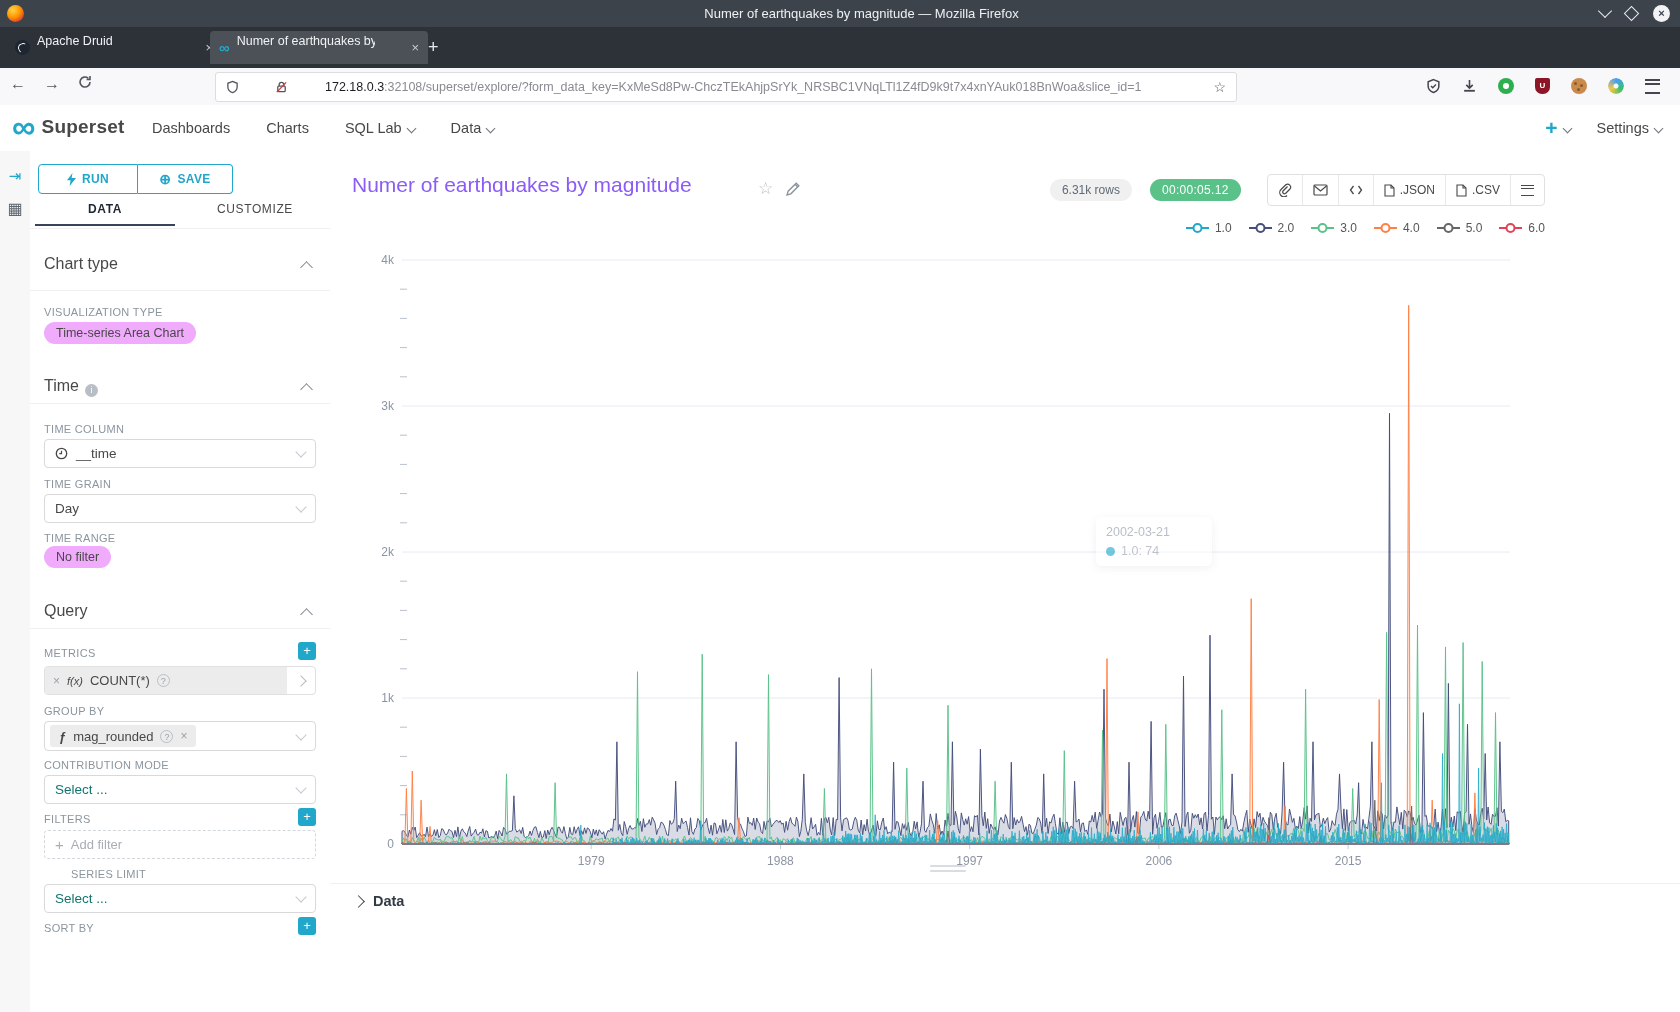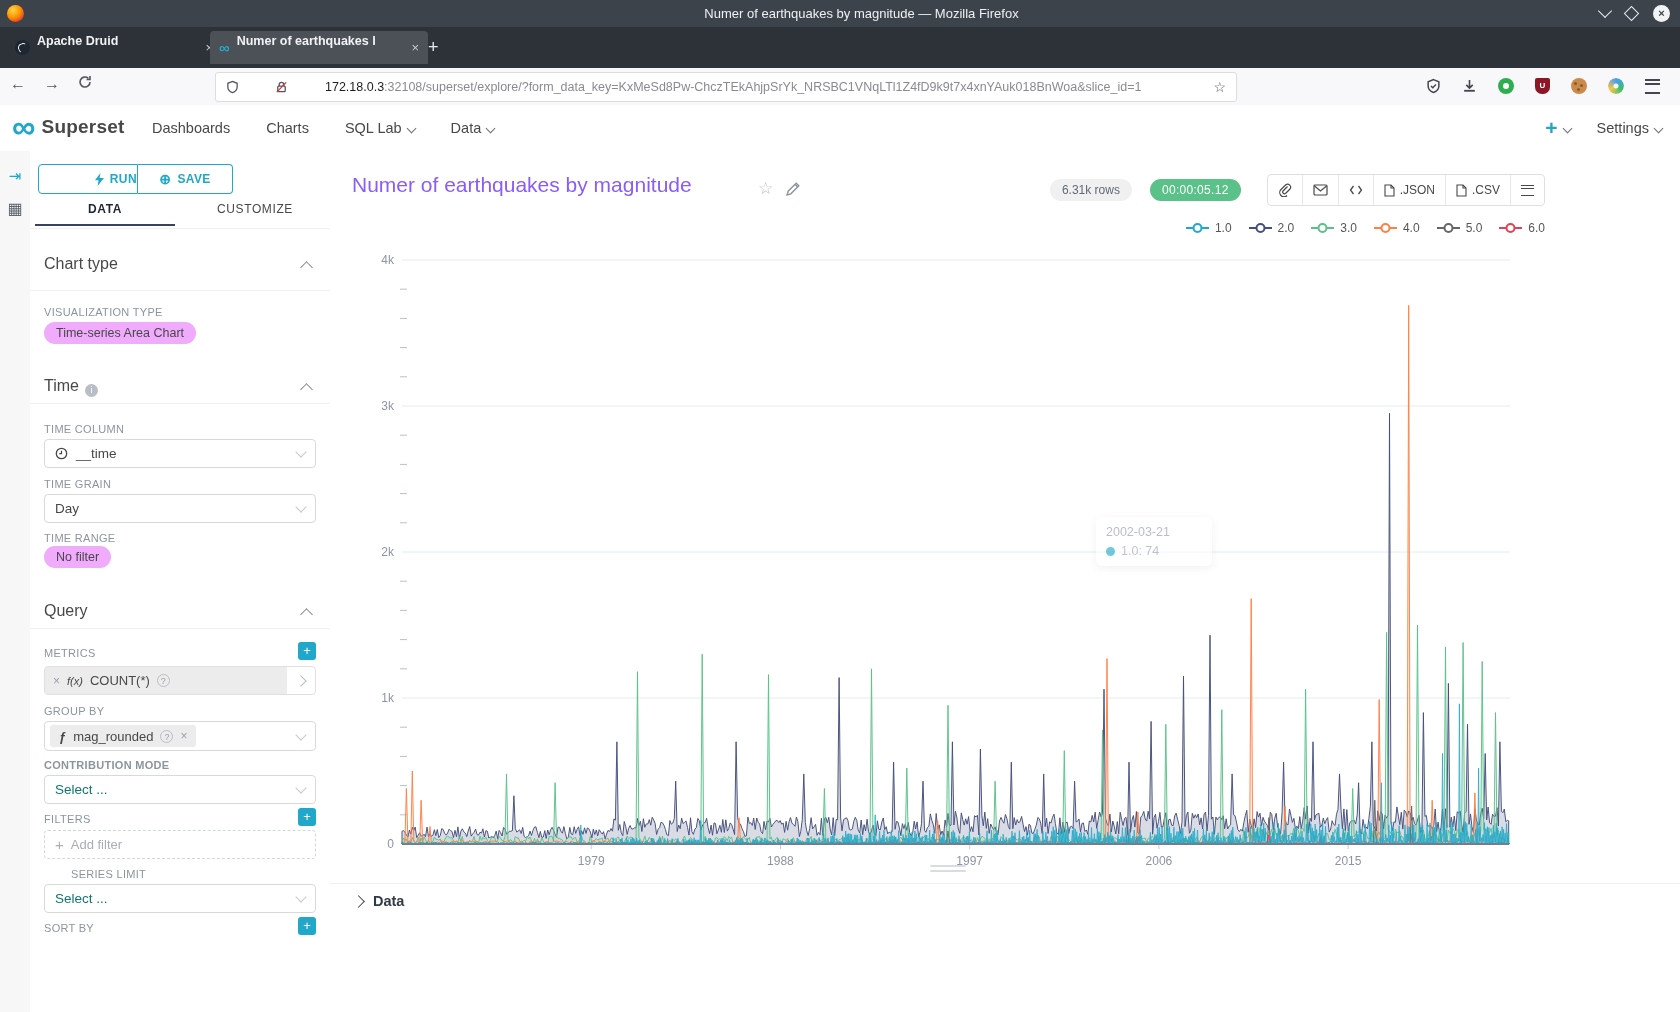--- a/index.html
+++ b/index.html
@@ -9,21 +9,21 @@
   .titlebar{position:absolute;left:0;top:0;width:100%;height:27px;background:#3d434b;color:#f2f4f6;}
   .titlebar .wtitle{position:absolute;left:0;right:0;top:6px;text-align:center;font-size:13px;color:#eef0f3;padding-left:43px;}
   .ff-logo{position:absolute;left:7px;top:5px;width:17px;height:17px;border-radius:50%;
     background:radial-gradient(circle at 35% 30%,#ffd54a 0%,#ff9500 45%,#e3392b 80%);}
   .wctrl{position:absolute;top:4px;display:flex;gap:16px;right:10px;align-items:center;height:18px;}
   .wc-min{width:9px;height:9px;border-right:1.7px solid #e8eaee;border-bottom:1.7px solid #e8eaee;transform:rotate(45deg);margin-top:-4px;}
   .wc-max{width:9px;height:9px;border:1.6px solid #e8eaee;transform:rotate(45deg);}
   .wc-close{width:17px;height:17px;border-radius:50%;background:#f2f3f5;color:#3d434b;font-size:11px;line-height:17px;text-align:center;font-weight:bold;}
   .tabrow{position:absolute;left:0;top:27px;width:100%;height:41px;background:#2d3238;}
   .tab{position:absolute;top:4px;height:33px;border-radius:4px 4px 0 0;display:flex;align-items:center;padding:0 9px;color:#f0f2f4;font-size:12.5px;}
-  .tab .tlabel{white-space:nowrap;overflow:hidden;max-width:138px;margin:0 8px 13px 7px;font-weight:bold;}
+  .tab .tlabel{white-space:nowrap;overflow:hidden;max-width:138px;margin:0 8px 13px 7px;}
   .tab .tclose{color:#c7cbd1;font-size:13px;margin-left:auto;}
   .tab.inactive{left:6px;width:198px;}
   .tab.active{left:210px;width:200px;background:#4b5157;}
   .druid-ic{width:15px;height:15px;border-radius:50%;background:#1e2631;position:relative;flex:0 0 auto;}
   .druid-ic::after{content:"";position:absolute;left:3px;top:3px;width:8px;height:8px;border:1.6px solid #fff;border-color:#fff transparent transparent #fff;border-radius:50%;transform:rotate(-15deg);}
   .ss-ic{color:#24a8c9;font-weight:bold;font-size:15px;flex:0 0 auto;}
   .newtab{position:absolute;left:428px;top:10px;color:#e6e8ec;font-size:18px;line-height:20px;}
   .toolbar{position:absolute;left:0;top:68px;width:100%;height:37px;background:#f8f8fa;border-bottom:1px solid #e0e0e4;}
   .navbtns{position:absolute;left:10px;top:7px;display:flex;gap:18px;color:#55555e;font-size:16px;}
   .urlbar{position:absolute;left:215px;top:4px;width:1000px;height:28px;background:#fff;border:1px solid #dcdce1;border-radius:3px;display:flex;align-items:center;padding:0 10px;gap:28px;}
@@ -52,21 +52,21 @@
   .settings{font-size:14.5px;color:#484848;}
   
   .rail{position:absolute;left:0;top:151px;width:30px;bottom:0;background:#f7f7f8;border-right:1px solid #e4e4e6;}
   .rail .ric{display:block;text-align:center;margin-top:16px;font-size:15px;color:#20a7c9;}
   .rail .ric2{color:#5f6770;margin-top:14px;font-size:16px;}
   
   .panel{position:absolute;left:30px;top:151px;width:300px;bottom:0;background:#fff;border-right:1px solid #e4e4e6;}
   .runsave{position:absolute;left:8px;top:13px;display:flex;height:30px;}
   .rsbtn{border:1px solid #20a7c9;color:#20a7c9;font-size:12px;font-weight:bold;letter-spacing:.4px;
     display:flex;align-items:center;justify-content:center;gap:6px;background:#fff;}
-  .rsbtn.run{width:98px;border-radius:4px 0 0 4px;justify-content:flex-end;}
+  .rsbtn.run{width:98px;border-radius:4px 0 0 4px;}
   .rsbtn.save{width:94px;border-left:none;border-radius:0 4px 4px 0;}
   .ptabs{position:absolute;left:0;top:51px;width:100%;height:24px;display:flex;text-align:center;}
   .ptab{flex:1;font-size:12px;color:#484848;letter-spacing:.6px;}
   .ptab.active{font-weight:bold;color:#1f2733;}
   .inkbar{position:absolute;left:5px;top:73px;width:140px;height:2px;background:#39445c;}
   .pdiv{position:absolute;left:0;width:100%;height:1px;background:#f0f0f0;}
   .shdr{position:absolute;left:14px;font-size:16px;color:#484848;}
   .chev{position:absolute;width:8px;height:8px;border-right:1.6px solid #848b93;border-bottom:1.6px solid #848b93;}
   .chev.up{transform:rotate(-135deg);}
   .flabel{position:absolute;left:14px;font-size:11px;color:#8b959e;letter-spacing:.3px;}
@@ -281,21 +281,21 @@
     <div class="mbox" style="top:570px;height:30px;border-color:#d9d9d9;">
       <div class="gpill">
         <span style="font-weight:bold;font-size:13px;color:#484848;">ƒ</span>
         <span class="mtext">mag_rounded</span>
         <span class="helpc">?</span>
         <span class="mx">×</span>
       </div>
       <span class="selchev" style="margin-right:10px;margin-left:auto;"></span>
     </div>
 
-    <div class="flabel" style="top:608px;font-weight:bold;">CONTRIBUTION MODE</div>
+    <div class="flabel" style="top:608px;">CONTRIBUTION MODE</div>
     <div class="selbox" style="top:624px;">
       <span class="ph">Select ...</span>
       <span class="selchev"></span>
     </div>
 
     <div class="flabel" style="top:662px;">FILTERS</div>
     <div class="addbtn" style="top:657px;">+</div>
     <div class="dashbox" style="top:679px;">
       <span style="font-size:15px;">+</span>
       <span>Add filter</span>

